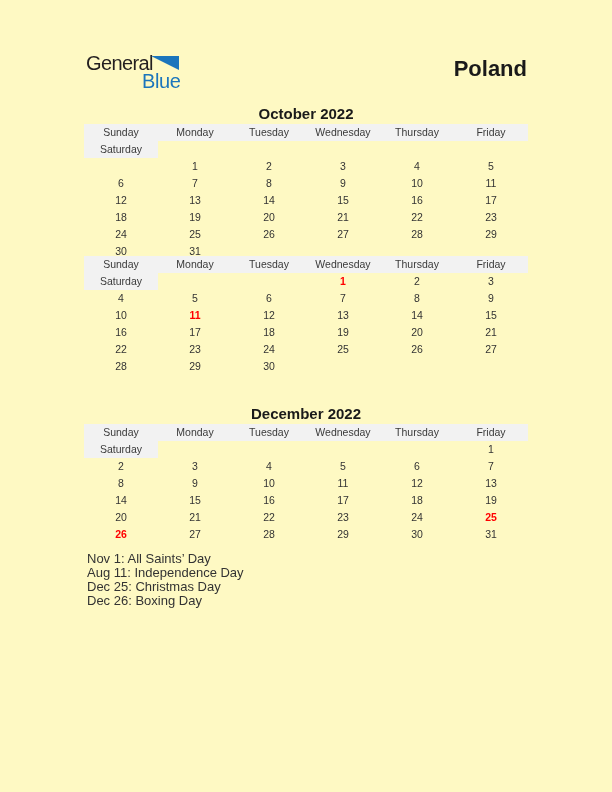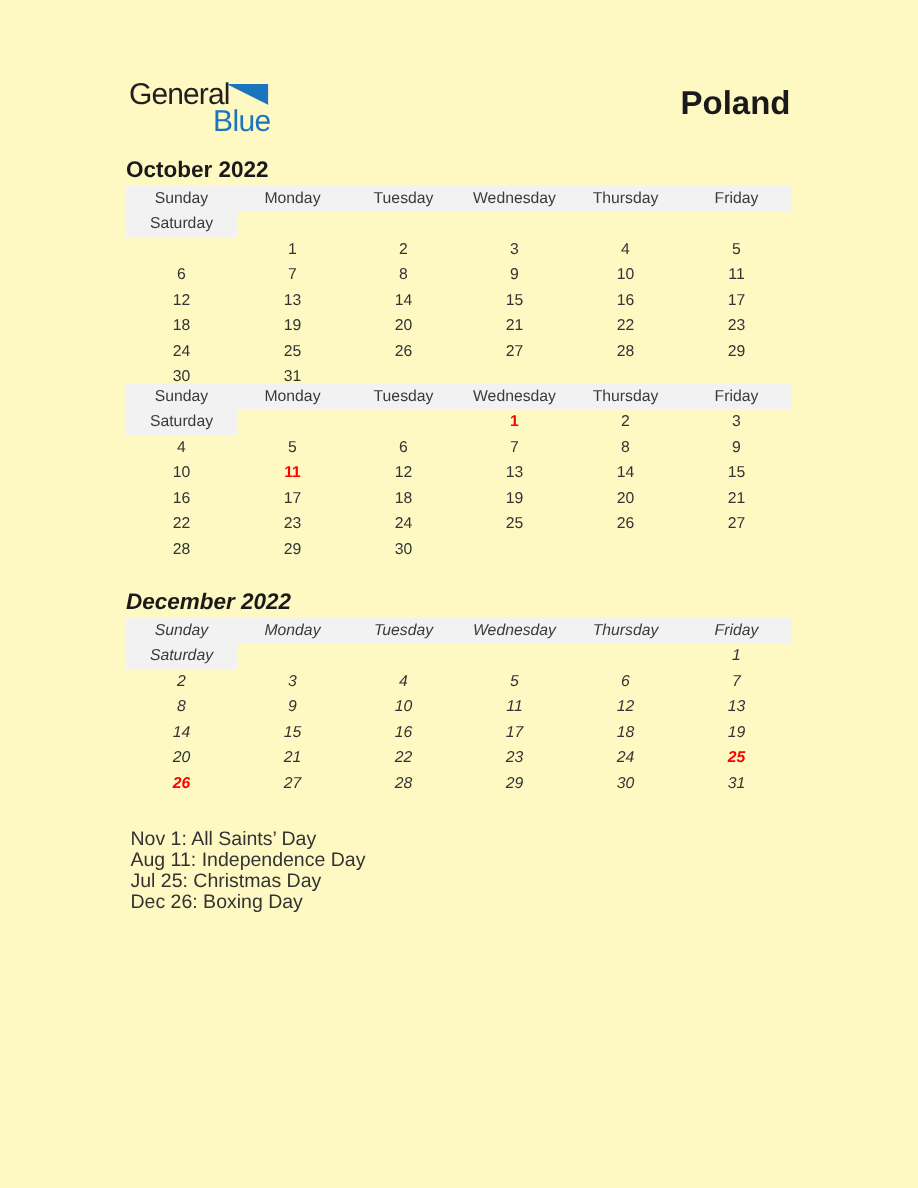--- a/index.html
+++ b/index.html
@@ -20,21 +20,21 @@
   }
   
   .logo{position:absolute;left:84px;top:53px;width:120px;height:40px}
   .logo-general{position:absolute;left:2px;top:0;font-size:20px;line-height:20px;color:#231F20;letter-spacing:-0.6px}
   .logo-triangle{position:absolute;left:67px;top:3px;width:28px;height:14px;background:var(--accent);
     clip-path:polygon(0 0,100% 0,100% 100%)}
   .logo-blue{position:absolute;left:58px;top:18px;font-size:20px;line-height:20px;color:var(--accent);letter-spacing:-0.4px}
   .country{position:absolute;right:85px;top:57px;font-size:22px;line-height:24px;font-weight:700;color:var(--dark)}
   
   .month{position:absolute;left:84px;width:444px}
-  .month-title{height:18px;line-height:16px;font-size:15px;font-weight:700;color:var(--dark)}
+  .month-title{height:18px;line-height:16px;font-size:15px;font-weight:700;text-align:center;color:var(--dark)}
   .grid{display:grid;grid-template-columns:repeat(6,1fr)}
   .cell{height:17px;line-height:17px;text-align:center;font-size:10.5px;color:var(--text);
     white-space:nowrap;overflow:hidden}
   .cell.head{background:var(--headbg);color:#3A3A3A}
   .cell.holiday{color:var(--holiday);font-weight:700}
   
   .notes{position:absolute;left:87px;top:552px}
   .note{font-size:13px;line-height:14px;color:var(--text)}
 </style>
 </head>
@@ -144,21 +144,21 @@
           <div class="cell date">26</div>
           <div class="cell date">27</div>
           <div class="cell date">28</div>
           <div class="cell date">29</div>
           <div class="cell date">30</div>
           <div class="cell date"></div>
           <div class="cell date"></div>
           <div class="cell date"></div>
         </div>
       </section>
-      <section class="month" style="top: 394px; font-style: italic;">
+      <section class="month" style="top: 406px;">
         <h2 class="month-title">December 2022</h2>
         <div class="grid">
           <div class="cell head">Sunday</div>
           <div class="cell head">Monday</div>
           <div class="cell head">Tuesday</div>
           <div class="cell head">Wednesday</div>
           <div class="cell head">Thursday</div>
           <div class="cell head">Friday</div>
           <div class="cell head">Saturday</div>
           <div class="cell date"></div>
@@ -196,17 +196,17 @@
           <div class="cell date">29</div>
           <div class="cell date">30</div>
           <div class="cell date">31</div>
         </div>
       </section>
     </main>
 
   <section class="notes">
     <div class="note">Nov 1: All Saints’ Day</div>
     <div class="note">Aug 11: Independence Day</div>
-    <div class="note">Jul 25: Christmas Day</div>
+    <div class="note">Dec 25: Christmas Day</div>
     <div class="note">Dec 26: Boxing Day</div>
   </section>
 
 </div>
 
 </body></html>

